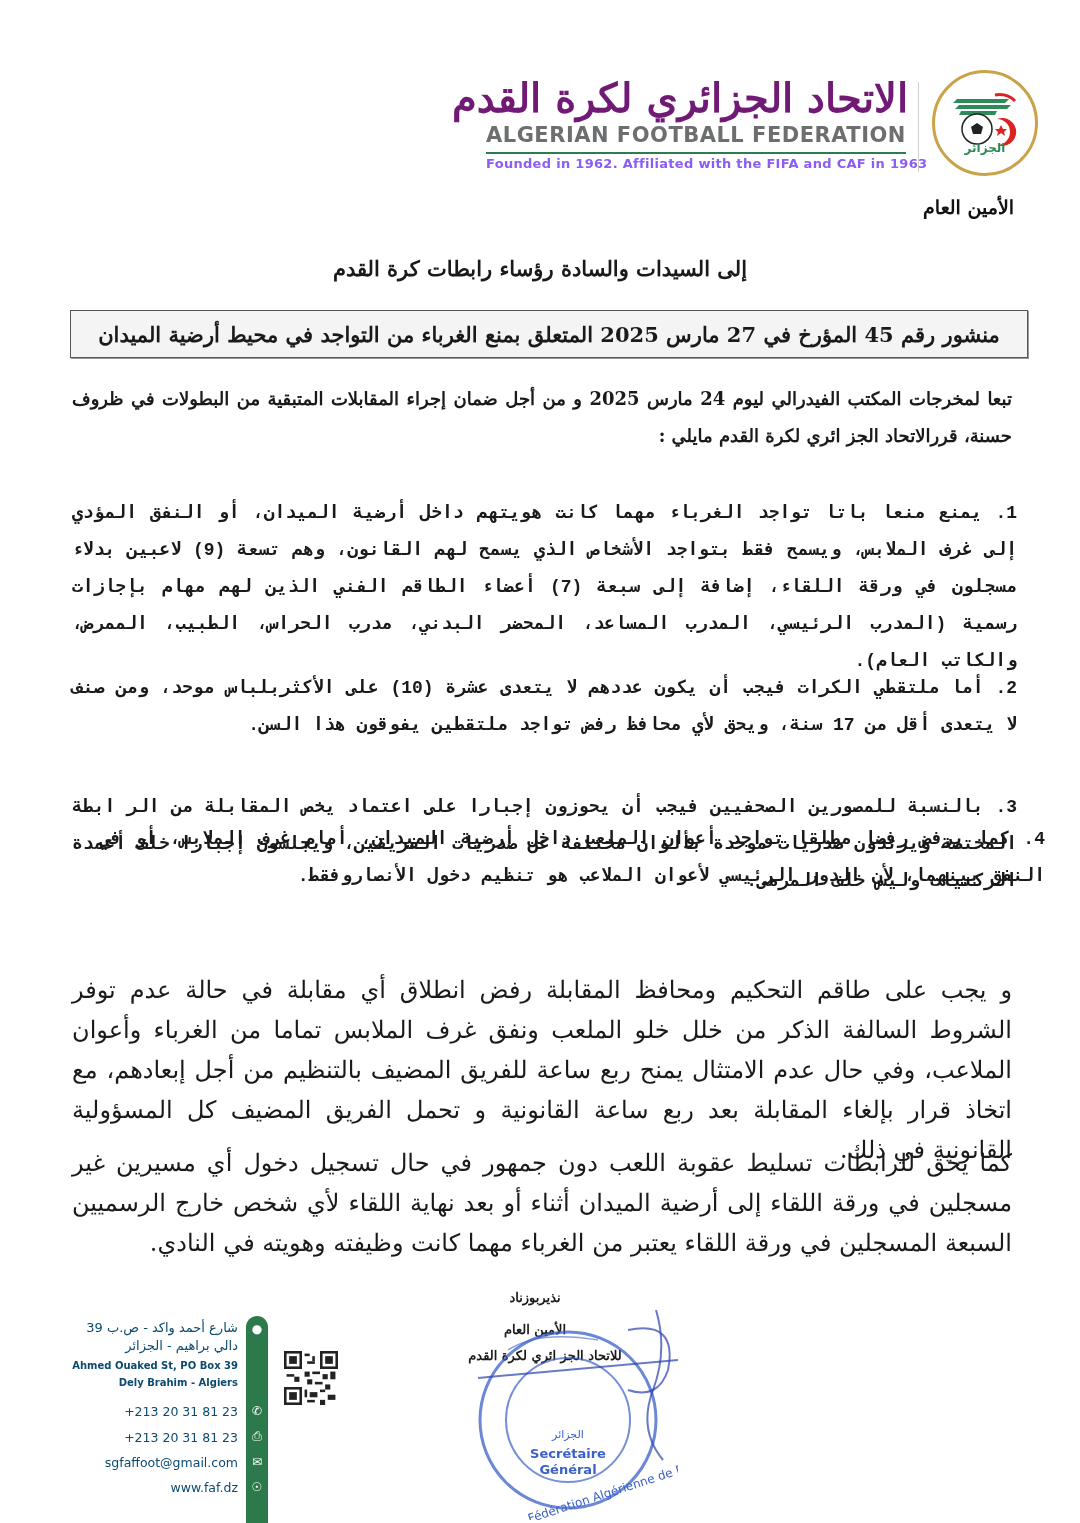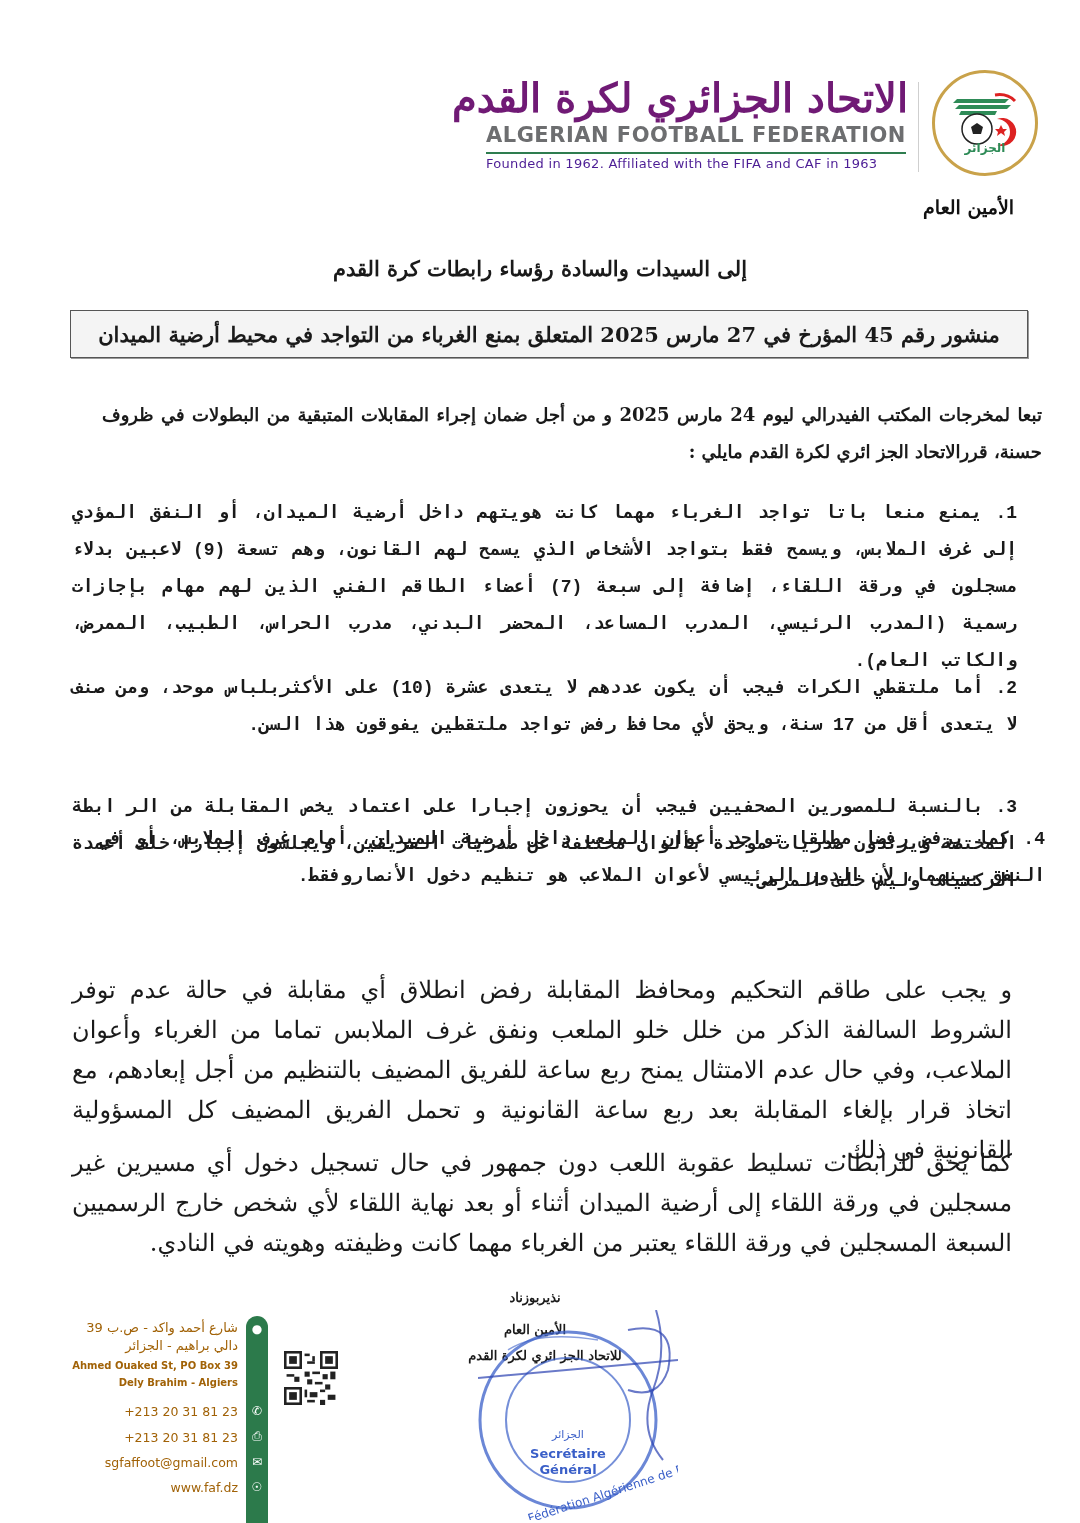--- a/index.html
+++ b/index.html
@@ -18,21 +18,21 @@
   .title-ar {
     right: 172px; top: 74px; font-family: "DejaVu Serif", serif; font-weight: bold;
     font-size: 40px; color: #701a75; direction: rtl; white-space: nowrap; letter-spacing: 1px;
   }
   .title-en {
     left: 486px; top: 123px; font-family: "DejaVu Sans", sans-serif; font-weight: bold;
     font-size: 21px; color: #6d6e70; letter-spacing: 0.5px; white-space: nowrap;
   }
   .title-rule { left: 486px; top: 152px; width: 420px; height: 2px; background: #2e7d4f; }
   .title-sub {
-    left: 486px; top: 156px; font-size: 13px; color: #4c1d95; white-space: nowrap; letter-spacing: 0.3px;
+    left: 486px; top: 156px; font-size: 13px; color: #8b5cf6; white-space: nowrap; letter-spacing: 0.3px; font-weight: bold;
   }
   .sg-label {
     right: 66px; top: 196px; font-family: "DejaVu Serif", serif; font-size: 19px; font-weight: bold;
     direction: rtl; color: #111;
   }
   .addressee {
     left: 0; width: 1080px; top: 240px; text-align: center; direction: rtl;
     font-family: "DejaVu Serif", serif; font-weight: bold; font-size: 21px; margin-top: 16px;
   }
   .subject-box {
@@ -55,21 +55,21 @@
   }
   .stamp { left: 478px; top: 1310px; width: 200px; height: 210px; }
   
   .green-bar {
     left: 246px; top: 1316px; width: 22px; height: 207px; background: #2c7a4b;
     border-radius: 11px 11px 0 0;
   }
   .bar-icon { position: absolute; left: 0; width: 22px; text-align: center; color: #fff; font-size: 12px; }
   .contact {
     right: 842px; font-family: "DejaVu Sans", sans-serif; font-size: 12.5px; text-align: right;
-    white-space: nowrap; color: #a16207;
+    white-space: nowrap; color: #0c4a6e;
   }
   .contact.b { font-weight: bold; font-size: 10px; }
   .contact.ar { direction: rtl; font-size: 13px; }
   .qr { left: 284px; top: 1351px; width: 54px; height: 54px; }
 </style>
 </head>
 <body>
 
 <div class="abs logo-circle">
   <svg width="100" height="100" viewBox="0 0 100 100">
@@ -89,21 +89,21 @@
 <div class="abs title-en">ALGERIAN FOOTBALL FEDERATION</div>
 <div class="abs title-rule"></div>
 <div class="abs title-sub">Founded in 1962. Affiliated with the FIFA and CAF in 1963</div>
 <div class="abs sg-label">الأمين العام</div>
 
 <div class="abs addressee">إلى السيدات والسادة رؤساء رابطات كرة القدم</div>
 <div class="abs subject-box">
   <span>منشور رقم 45 المؤرخ في 27 مارس 2025 المتعلق بمنع الغرباء من التواجد في محيط أرضية الميدان</span>
 </div>
 
-<div class="abs para" style="top:396px;margin-left:30px;">تبعا لمخرجات المكتب الفيدرالي ليوم 24 مارس 2025 و من أجل ضمان إجراء المقابلات المتبقية من البطولات في ظروف حسنة، قررالاتحاد الجز ائري لكرة القدم مايلي :</div>
+<div class="abs para" style="top:380px;">تبعا لمخرجات المكتب الفيدرالي ليوم 24 مارس 2025 و من أجل ضمان إجراء المقابلات المتبقية من البطولات في ظروف حسنة، قررالاتحاد الجز ائري لكرة القدم مايلي :</div>
 
 <div class="abs para list-item" style="top:495px;">
   <span class="num">1.</span>
   <span>يمنع منعا باتا تواجد الغرباء مهما كانت هويتهم داخل أرضية الميدان، أو النفق المؤدي إلى غرف الملابس، ويسمح فقط بتواجد الأشخاص الذي يسمح لهم القانون، وهم تسعة (9) لاعبين بدلاء مسجلون في ورقة اللقاء، إضافة إلى سبعة (7) أعضاء الطاقم الفني الذين لهم مهام بإجازات رسمية (المدرب الرئيسي، المدرب المساعد، المحضر البدني، مدرب الحراس، الطبيب، الممرض، والكاتب العام).</span>
 </div>
 <div class="abs para list-item" style="top:670px;">
   <span class="num">2.</span>
   <span>أما ملتقطي الكرات فيجب أن يكون عددهم لا يتعدى عشرة (10) على الأكثربلباس موحد، ومن صنف لا يتعدى أقل من 17 سنة، ويحق لأي محافظ رفض تواجد ملتقطين يفوقون هذا السن.</span>
 </div>
 <div class="abs para list-item" style="top:789px;">

